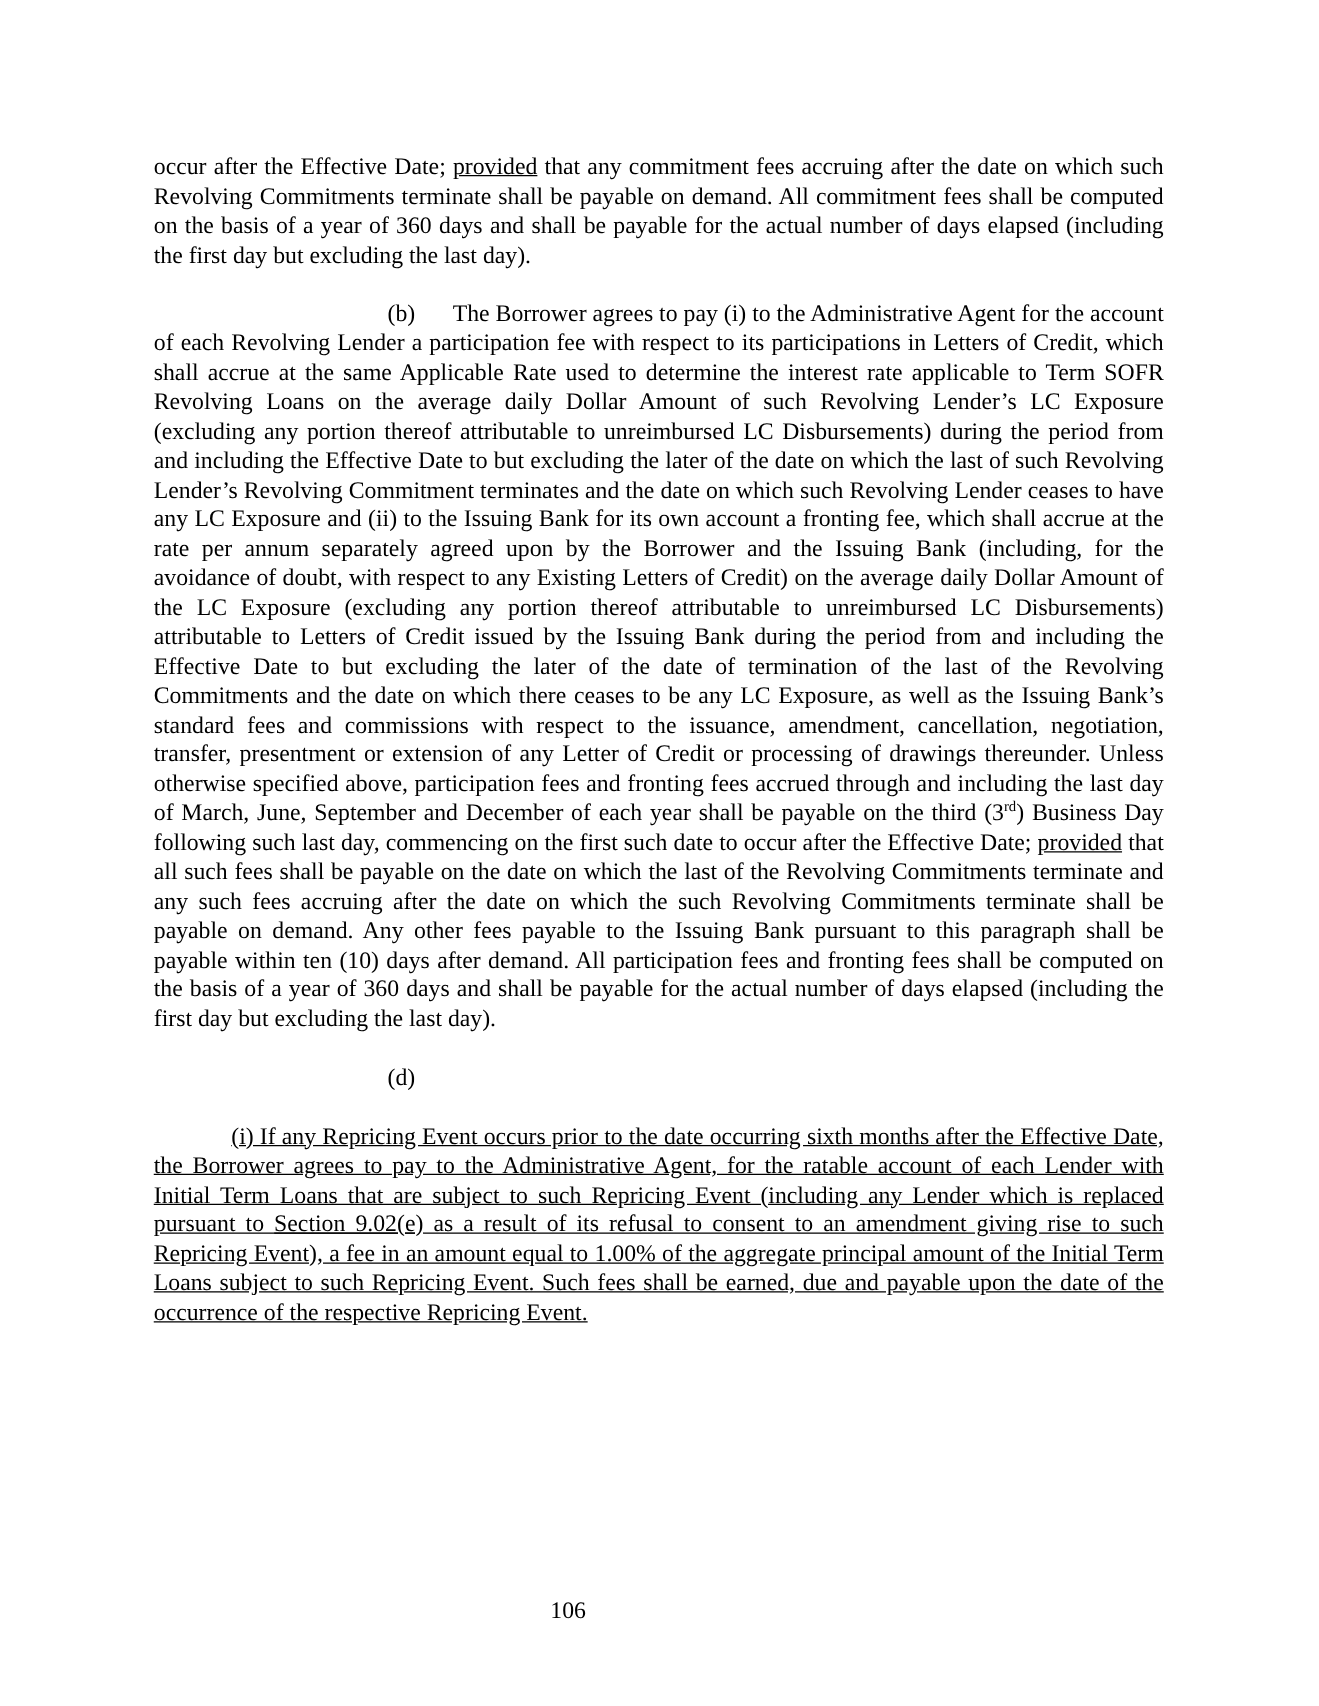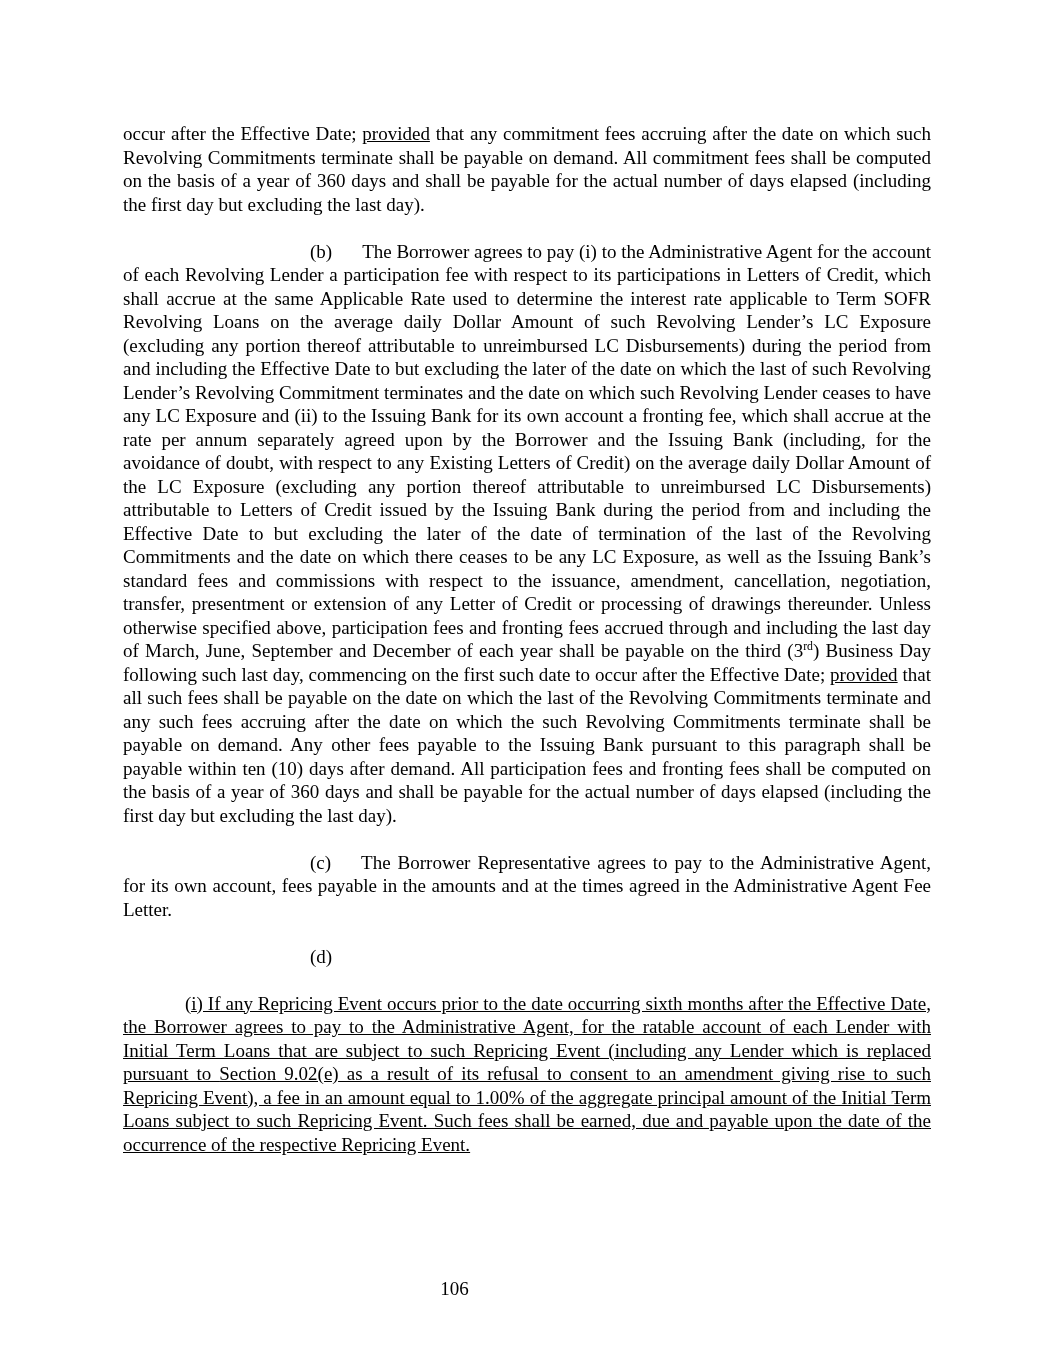--- a/index.html
+++ b/index.html
@@ -43,21 +43,20 @@
 </style>
 </head>
 <body>
 
 <div class="page">
 
   <p class="para"><span>occur after the Effective Date; </span><span class="u">provided</span><span> that any commitment fees accruing after the date on which such Revolving Commitments terminate shall be payable on demand.  All commitment fees shall be computed on the basis of a year of 360 days and shall be payable for the actual number of days elapsed (including the first day but excluding the last day).</span></p>
 
   <p class="para indent-letter"><span>(b)</span><span class="tab"></span><span>The Borrower agrees to pay (i) to the Administrative Agent for the account of each Revolving Lender a participation fee with respect to its participations in Letters of Credit, which shall accrue at the same Applicable Rate used to determine the interest rate applicable to Term SOFR Revolving Loans on the average daily Dollar Amount of such Revolving Lender’s LC Exposure (excluding any portion thereof attributable to unreimbursed LC Disbursements) during the period from and including the Effective Date to but excluding the later of the date on which the last of such Revolving Lender’s Revolving Commitment terminates and the date on which such Revolving Lender ceases to have any LC Exposure and (ii) to the Issuing Bank for its own account a fronting fee, which shall accrue at the rate per annum separately agreed upon by the Borrower and the Issuing Bank (including, for the avoidance of doubt, with respect to any Existing Letters of Credit) on the average daily Dollar Amount of the LC Exposure (excluding any portion thereof attributable to unreimbursed LC Disbursements) attributable to Letters of Credit issued by the Issuing Bank during the period from and including the Effective Date to but excluding the later of the date of termination of the last of the Revolving Commitments and the date on which there ceases to be any LC Exposure, as well as the Issuing Bank’s standard fees and commissions with respect to the issuance, amendment, cancellation, negotiation, transfer, presentment or extension of any Letter of Credit or processing of drawings thereunder.  Unless otherwise specified above, participation fees and fronting fees accrued through and including the last day of March, June, September and December of each year shall be payable on the third (3</span><span class="sup">rd</span><span>) Business Day following such last day, commencing on the first such date to occur after the Effective Date; </span><span class="u">provided</span><span> that all such fees shall be payable on the date on which the last of the Revolving Commitments terminate and any such fees accruing after the date on which the such Revolving Commitments terminate shall be payable on demand.  Any other fees payable to the Issuing Bank pursuant to this paragraph shall be payable within ten (10) days after demand.  All participation fees and fronting fees shall be computed on the basis of a year of 360 days and shall be payable for the actual number of days elapsed (including the first day but excluding the last day).</span></p>
 
-  <p class="para indent-letter"><span>(c)</span><span class="tab"></span><span>The Borrower Representative agrees to pay to the Administrative Agent, for its own account, fees payable in the amounts and at the times agreed in the Administrative Agent Fee Letter.</span></p>
 
   <p class="para indent-letter"><span>(d)</span></p>
 
   <p class="para indent-first"><span>(i) If any Repricing Event occurs prior to the date occurring sixth months after the Effective Date, the Borrower agrees to pay to the Administrative Agent, for the ratable account of each Lender with Initial Term Loans that are subject to such Repricing Event (including any Lender which is replaced pursuant to </span><span class="u">Section 9.02(e)</span><span> as a result of its refusal to consent to an amendment giving rise to such Repricing Event), a fee in an amount equal to 1.00% of the aggregate principal amount of the Initial Term Loans subject to such Repricing Event.  Such fees shall be earned, due and payable upon the date of the occurrence of the respective Repricing Event.</span></p>
 
 </div>
 
 <div class="footer">106</div>
 
 </body></html>

